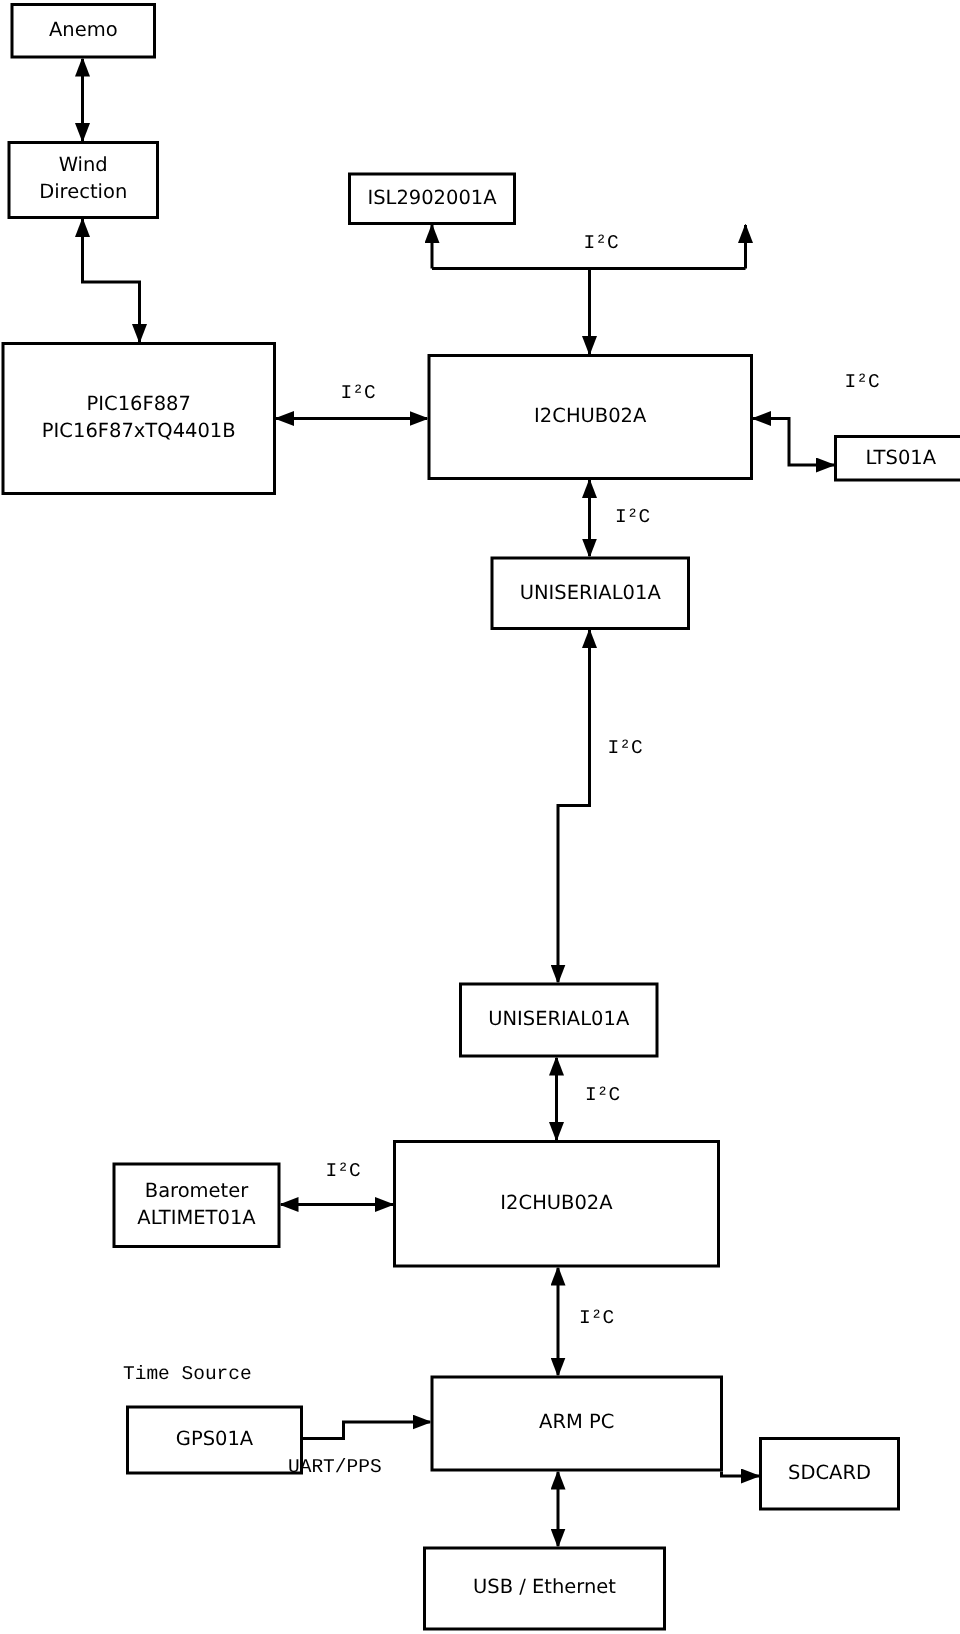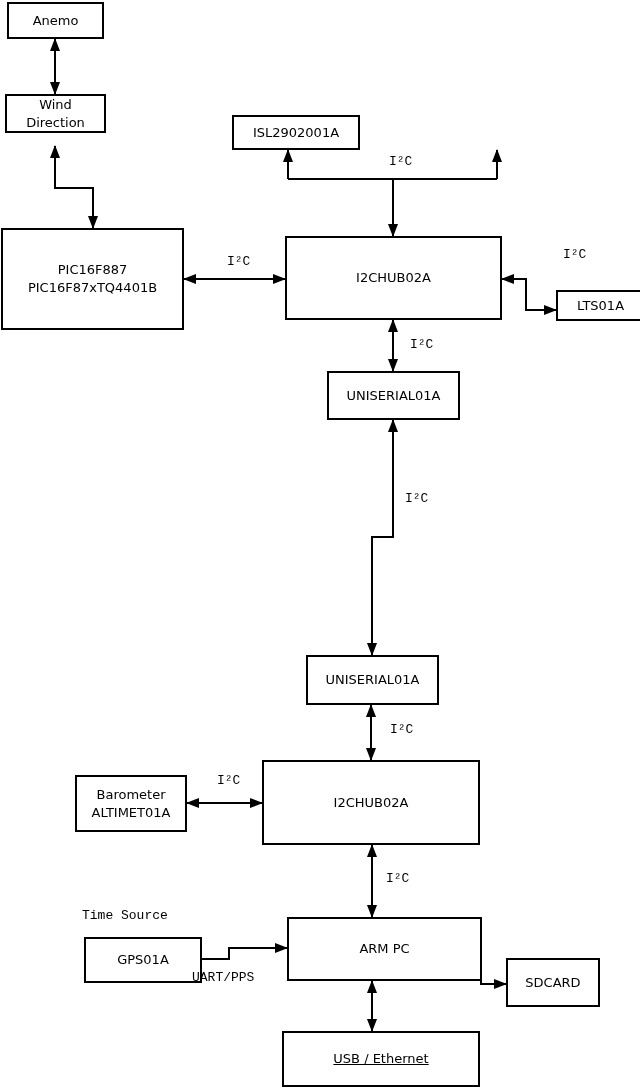--- a/index.html
+++ b/index.html
@@ -91,31 +91,31 @@
 
     <polyline points="459,948 481,948 481,984 506,984" marker-start="url(#arr)" marker-end="url(#arr)"></polyline>
 
     <line x1="372" y1="981" x2="372" y2="1031" marker-start="url(#arr)" marker-end="url(#arr)"></line>
   </svg>
 
   <div class="box" style="left:7px; top:2px; width:97px; height:37px;text-align:center;">
     <span class="box-label">Anemo</span>
   </div>
 
-  <div class="box" style="left:5px; top:94px; width:101px; height:39px;">
+  <div class="box" style="left:5px; top:94px; width:101px; height:52px;">
     <span class="box-label">Wind
 Direction</span>
   </div>
 
   <div class="box" style="left:1px; top:228px; width:183px; height:102px;align-items:center;">
     <span class="box-label">PIC16F887
 PIC16F87xTQ4401B</span>
   </div>
 
-  <div class="box" style="left:232px; top:115px; width:128px; height:35px;">
+  <div class="box" style="left:232px; top:115px; width:112px; height:35px;">
     <span class="box-label">ISL2902001A</span>
   </div>
 
 
   <div class="box" style="left:285px; top:236px; width:217px; height:84px;">
     <span class="box-label">I2CHUB02A</span>
   </div>
 
   <div class="box" style="left:556px; top:290px; width:89px; height:31px;">
     <span class="box-label">LTS01A</span>
@@ -143,21 +143,21 @@
   </div>
 
   <div class="box" style="left:287px; top:917px; width:195px; height:64px;">
     <span class="box-label">ARM PC</span>
   </div>
 
   <div class="box" style="left:506px; top:958px; width:94px; height:49px;">
     <span class="box-label">SDCARD</span>
   </div>
 
-  <div class="box" style="left:282px; top:1031px; width:198px; height:56px;text-decoration:underline;">
+  <div class="box" style="left:282px; top:1031px; width:162px; height:56px;">
     <span class="box-label">USB / Ethernet</span>
   </div>
 
   <div class="edge-label" style="left:227px; top:254px;">I²C</div>
 
   <div class="edge-label" style="left:389px; top:154px;">I²C</div>
 
   <div class="edge-label" style="left:563px; top:247px;">I²C</div>
 
   <div class="edge-label" style="left:410px; top:337px;">I²C</div>

